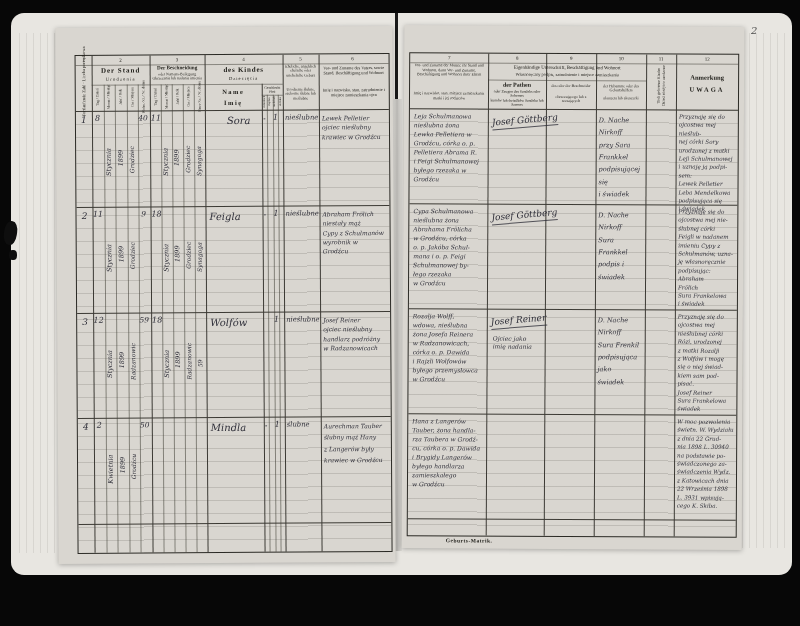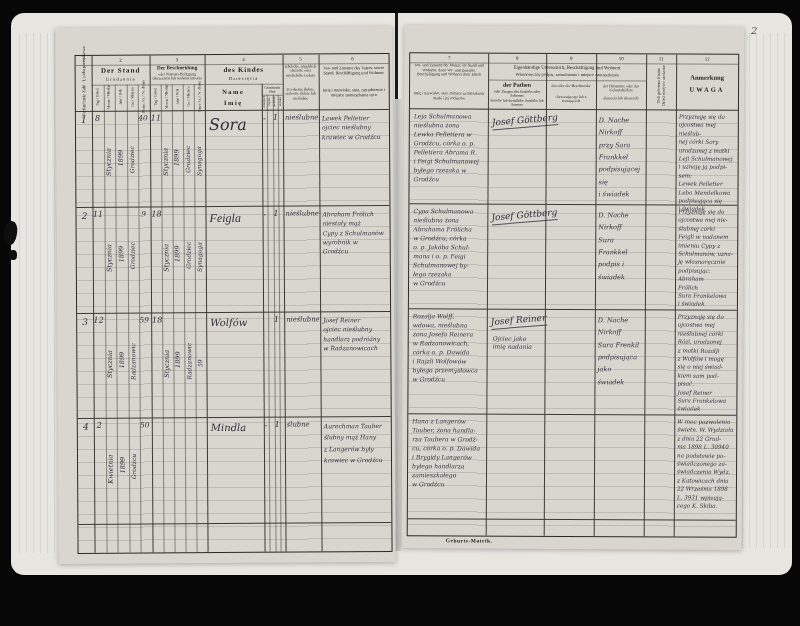--- a/index.html
+++ b/index.html
@@ -129,40 +129,40 @@
       <div class="h c" style="left:16px;top:58px;width:11px;font-size:8px;">8</div>
       <div class="h vr" style="left:-2px;top:102px;">Stycznia</div>
       <div class="h vr" style="left:10px;top:98px;">1899</div>
       <div class="h vr" style="left:21px;top:100px;font-size:6px;">Grodziec</div>
       <div class="h c" style="left:60px;top:58px;width:14px;font-size:7.5px;">40</div>
       <div class="h c" style="left:74px;top:58px;width:12px;font-size:8px;">11</div>
       <div class="h vr" style="left:55px;top:102px;">Stycznia</div>
       <div class="h vr" style="left:66px;top:98px;">1899</div>
       <div class="h vr" style="left:77px;top:100px;font-size:6px;">Grodziec</div>
       <div class="h vr" style="left:88px;top:102px;font-size:6px;">Synagoga</div>
-      <div class="h" style="left:133px;top:59px;font-size:16px;">Sora</div>
+      <div class="h" style="left:151px;top:59px;font-size:10px;">Sora</div>
       <div class="h c" style="left:185px;top:60px;width:7px;font-size:7px;">-</div>
       <div class="h c" style="left:195px;top:58px;width:9px;font-size:8px;">1</div>
       <div class="h" style="left:209px;top:59px;width:33px;font-size:6.8px;">nieślubne</div>
       <div class="h ml" style="left:246px;top:59px;width:65px;font-size:6px;line-height:1.55;">Lewek Pelletier
 ojciec nieślubny
 krawiec w Grodźcu</div>
 
       <div class="h c" style="left:2px;top:154px;width:12px;font-size:9px;">2</div>
       <div class="h c" style="left:16px;top:154px;width:11px;font-size:8px;">11</div>
       <div class="h vr" style="left:-2px;top:198px;">Stycznia</div>
       <div class="h vr" style="left:10px;top:194px;">1899</div>
       <div class="h vr" style="left:21px;top:196px;font-size:6px;">Grodziec</div>
       <div class="h c" style="left:60px;top:154px;width:14px;font-size:7.5px;">9</div>
       <div class="h c" style="left:74px;top:154px;width:12px;font-size:8px;">18</div>
       <div class="h vr" style="left:55px;top:198px;">Stycznia</div>
       <div class="h vr" style="left:66px;top:194px;">1899</div>
       <div class="h vr" style="left:77px;top:196px;font-size:6px;">Grodziec</div>
       <div class="h vr" style="left:88px;top:198px;font-size:6px;">Synagoga</div>
-      <div class="h" style="left:133px;top:155px;font-size:12px;font-family:Liberation Serif, serif;">Feigla</div>
+      <div class="h" style="left:133px;top:155px;font-size:10px;">Feigla</div>
       <div class="h c" style="left:185px;top:156px;width:7px;font-size:7px;">-</div>
       <div class="h c" style="left:195px;top:154px;width:9px;font-size:8px;">1</div>
       <div class="h" style="left:209px;top:155px;width:33px;font-size:6.8px;">nieślubne</div>
       <div class="h ml" style="left:246px;top:155px;width:65px;font-size:6px;line-height:1.55;">Abraham Frölich
 niestały mąż
 Cypy z Schulmanów
 wyrobnik w
 Grodźcu</div>
 
       <div class="h c" style="left:2px;top:260px;width:12px;font-size:9px;">3</div>

